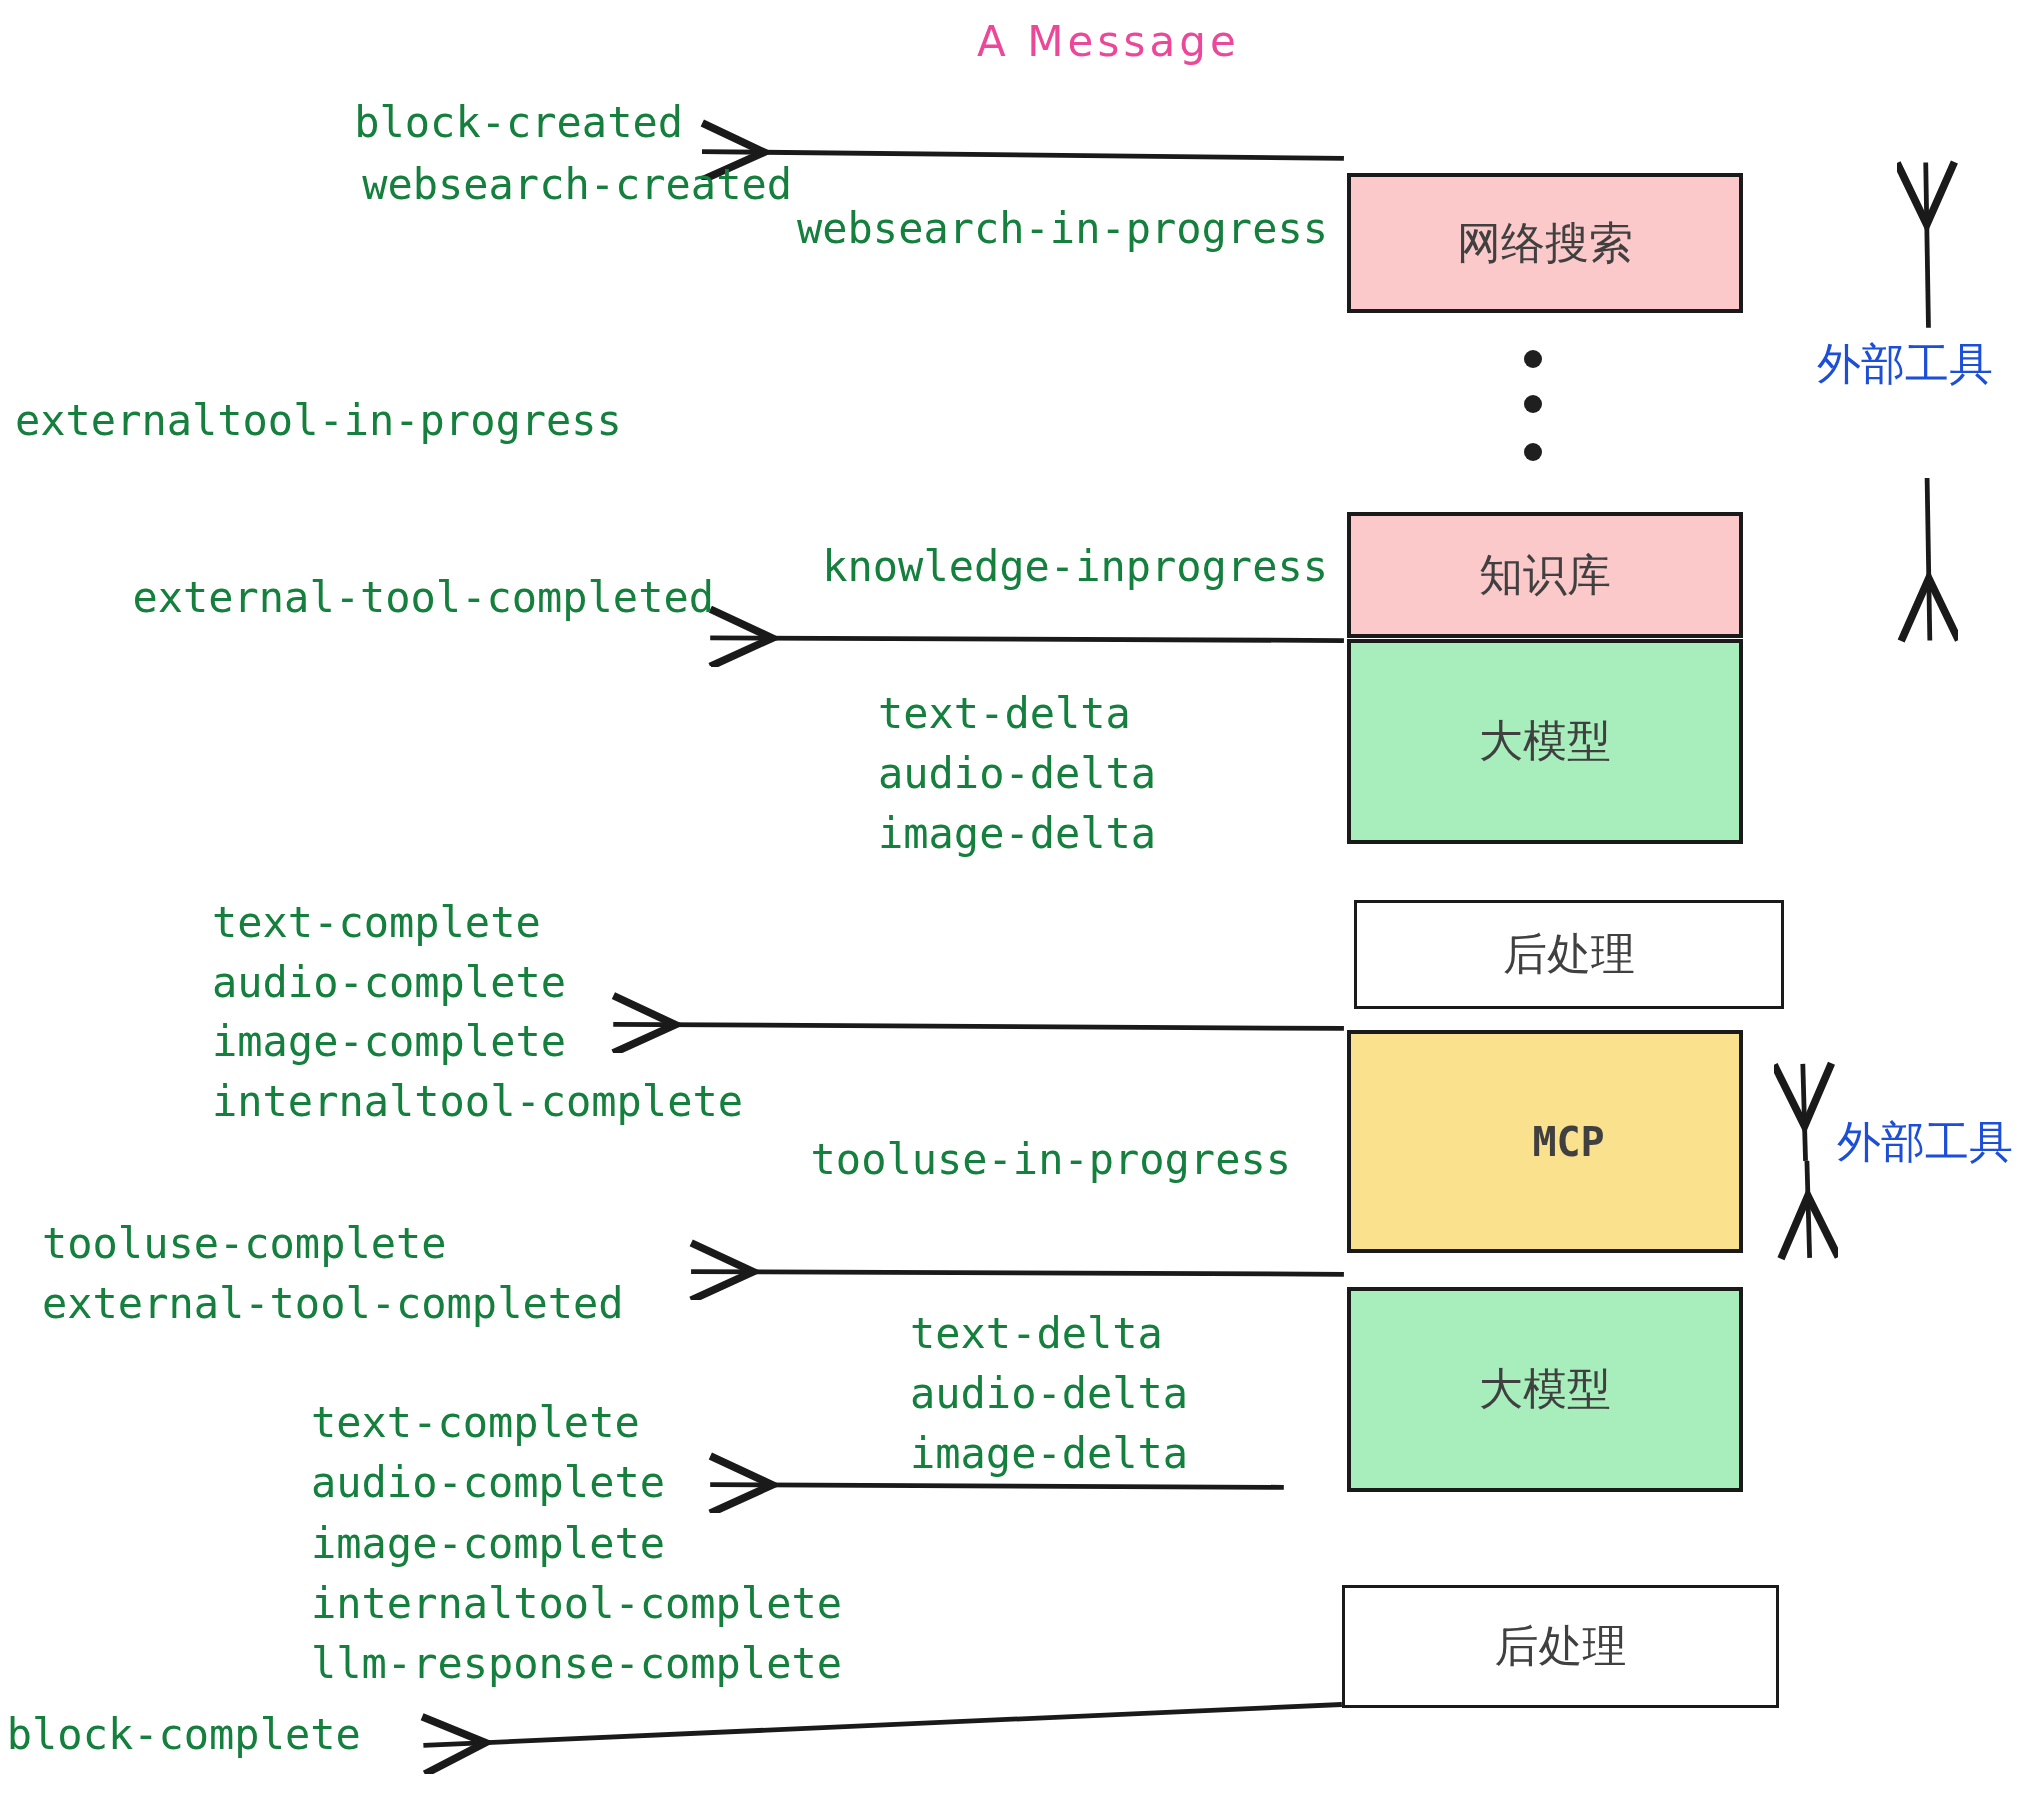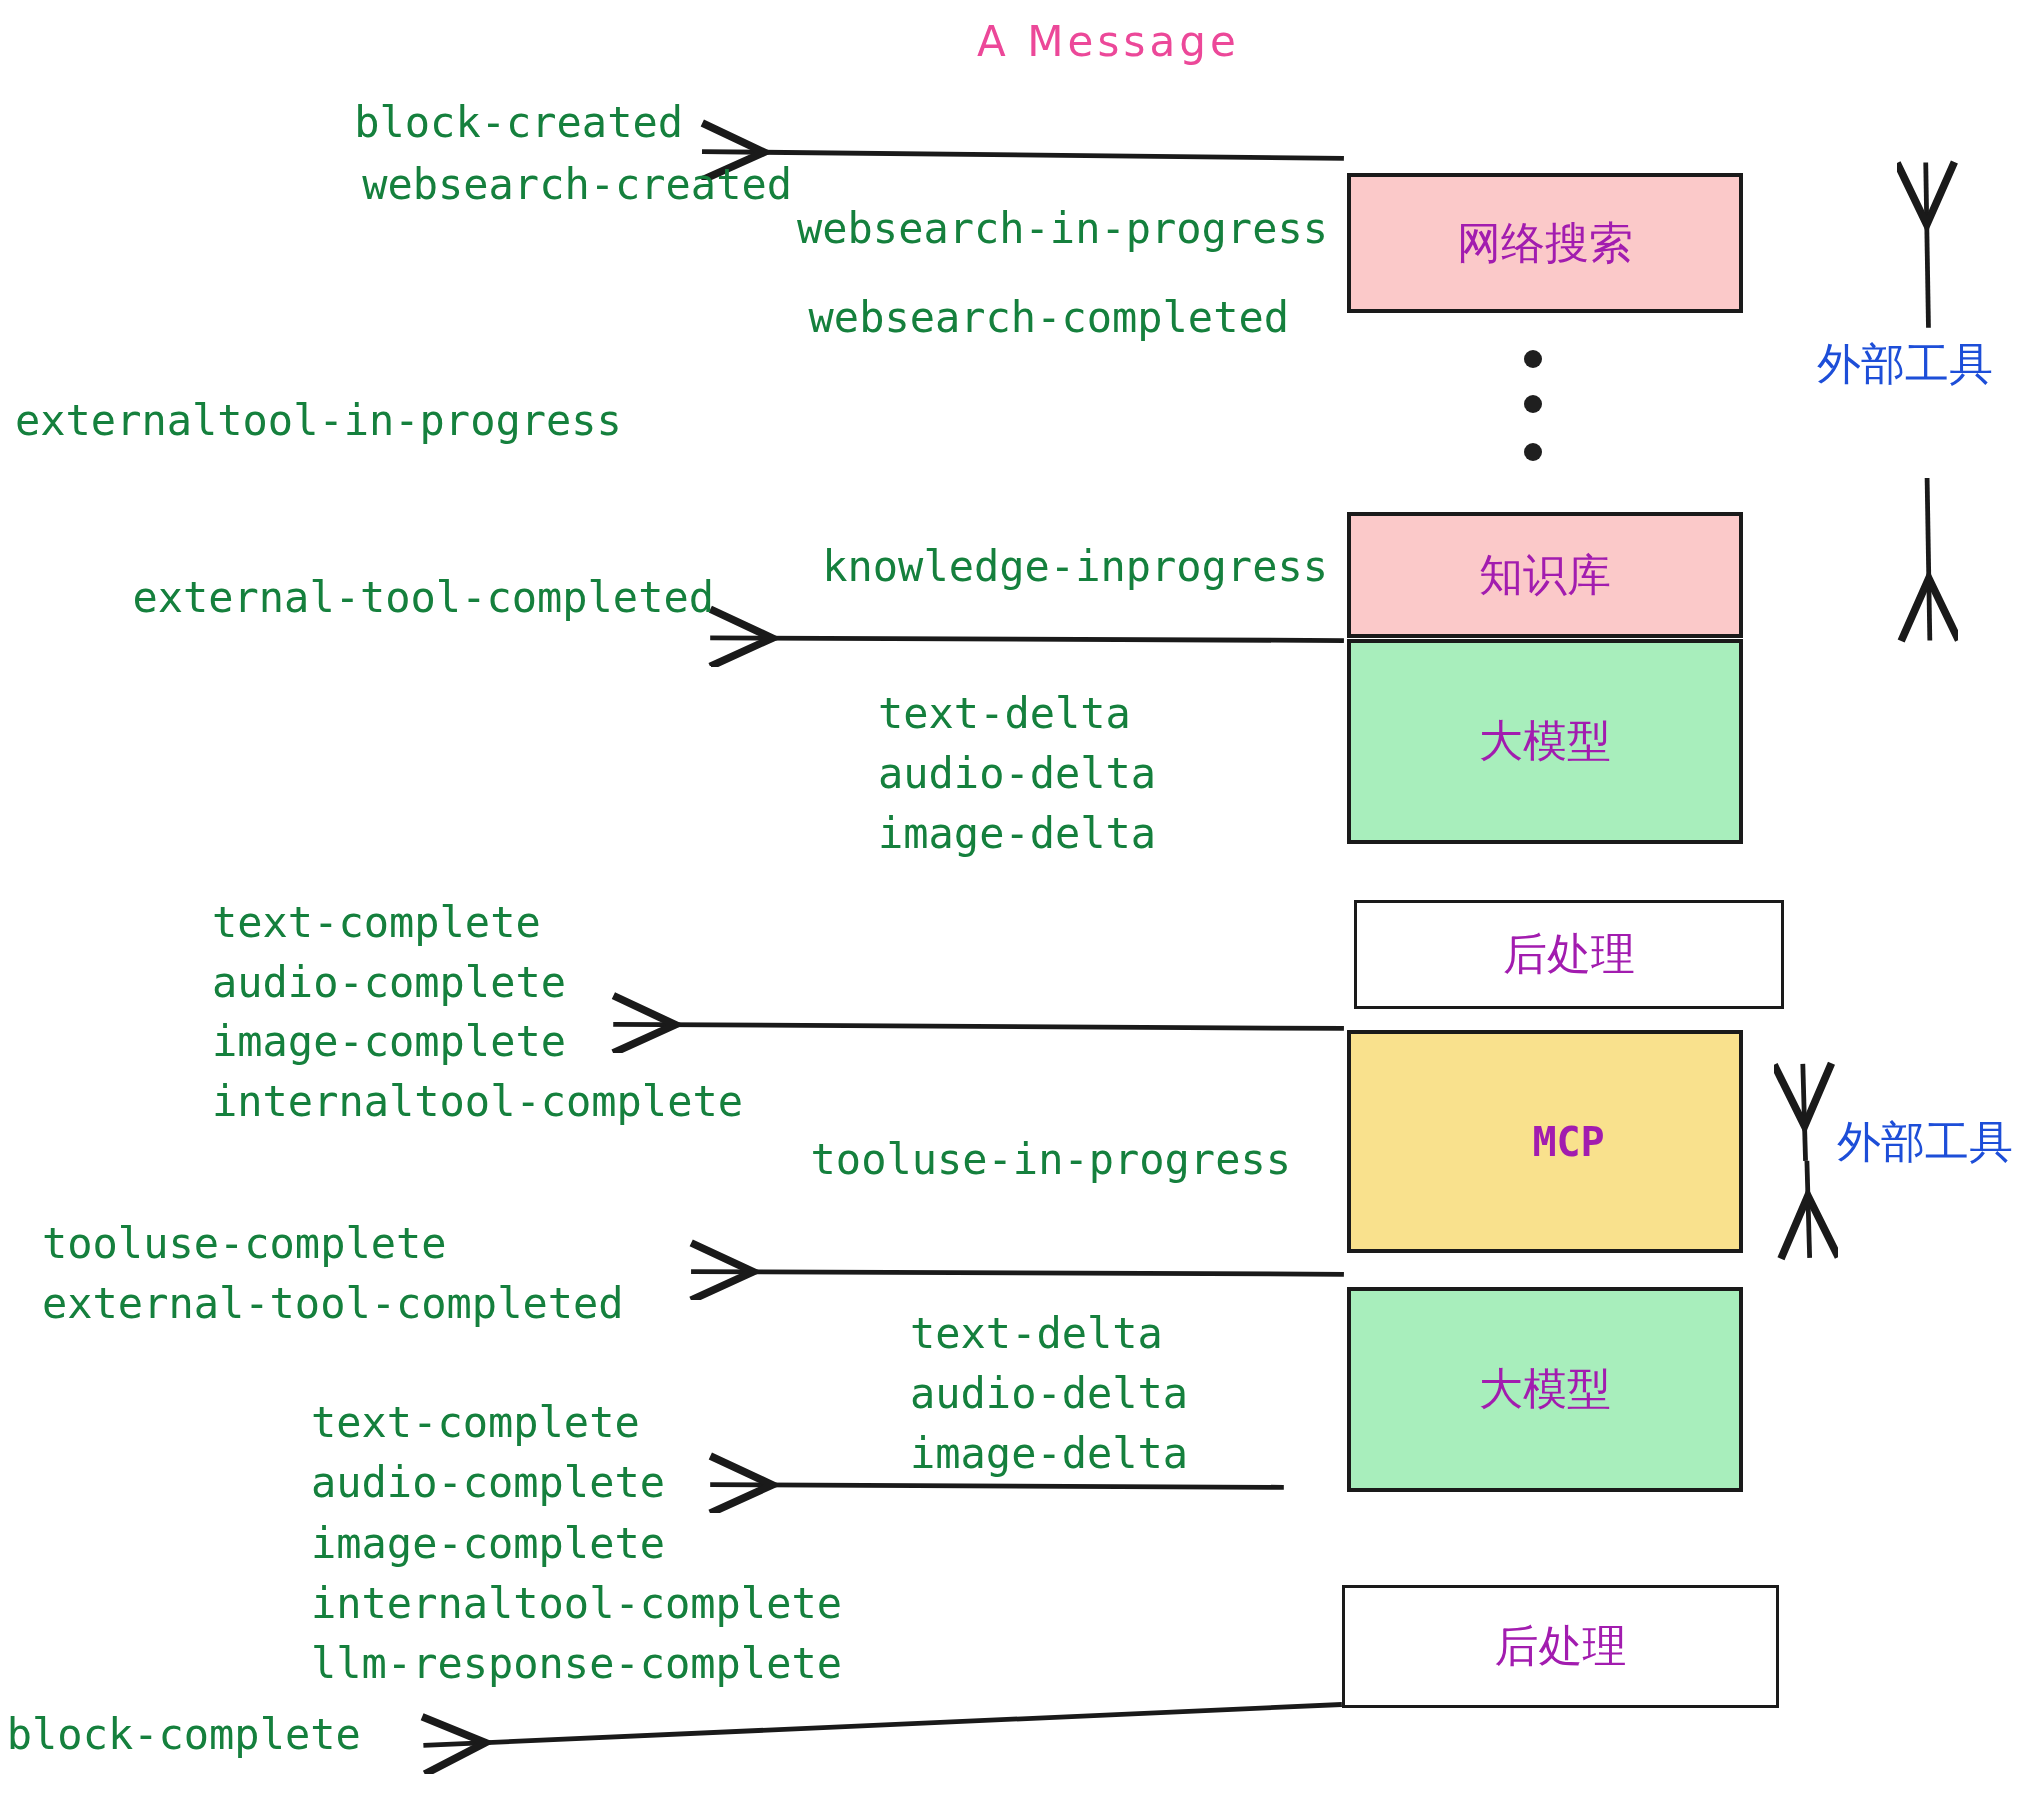--- a/index.html
+++ b/index.html
@@ -32,21 +32,21 @@
     position:absolute;
     border:4.8px solid #1a1a1a;
     box-sizing:border-box;
     display:flex;
     align-items:center;
     justify-content:center;
   }
   .box .lbl{
     font-family:"DejaVu Sans","Liberation Sans",sans-serif;
     font-size:44px;
-    color:#a21caf;
+    color:#404040;
     white-space:nowrap;
   }
   .box.mono .lbl{
     font-family:"DejaVu Sans Mono","Liberation Mono",monospace;
     font-size:40px;
     font-weight:bold;
   }
   .sidelbl{
     position:absolute;
     font-family:"DejaVu Sans","Liberation Sans",sans-serif;
@@ -137,21 +137,20 @@
 
   <div class="sidelbl" style="left:1817px;top:335px;">外部工具</div>
   <div class="sidelbl" style="left:1837px;top:1113px;">外部工具</div>
 
   <div class="evt r" style="left:683px;top:102px;">block-created</div>
 
   <div class="evt r" style="left:792px;top:164px;">websearch-created</div>
 
   <div class="evt r" style="left:1328px;top:208px;">websearch-in-progress</div>
 
-  <div class="evt r" style="left:1289px;top:297px;">websearch-completed</div>
 
   <div class="evt" style="left:15px;top:400px;">externaltool-in-progress</div>
 
   <div class="evt r" style="left:1328px;top:546px;">knowledge-inprogress</div>
 
   <div class="evt r" style="left:714px;top:577px;">external-tool-completed</div>
 
 
   <div class="evt" style="left:878px;top:693px;">text-delta</div>
 

